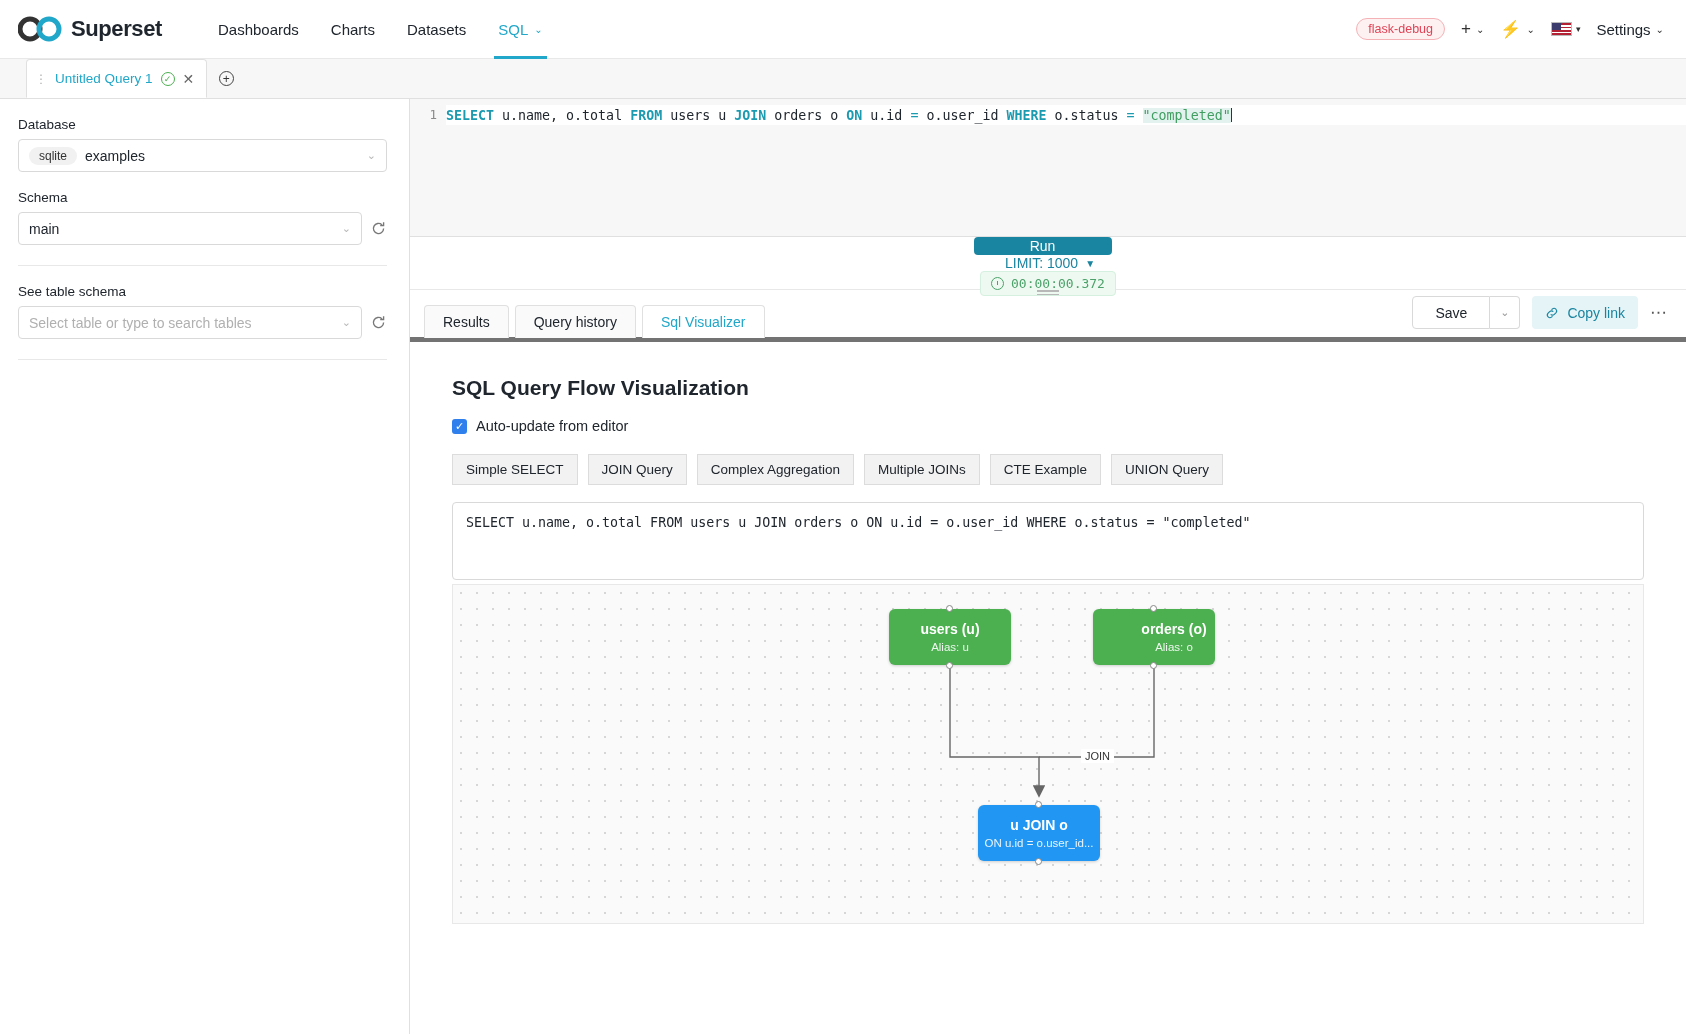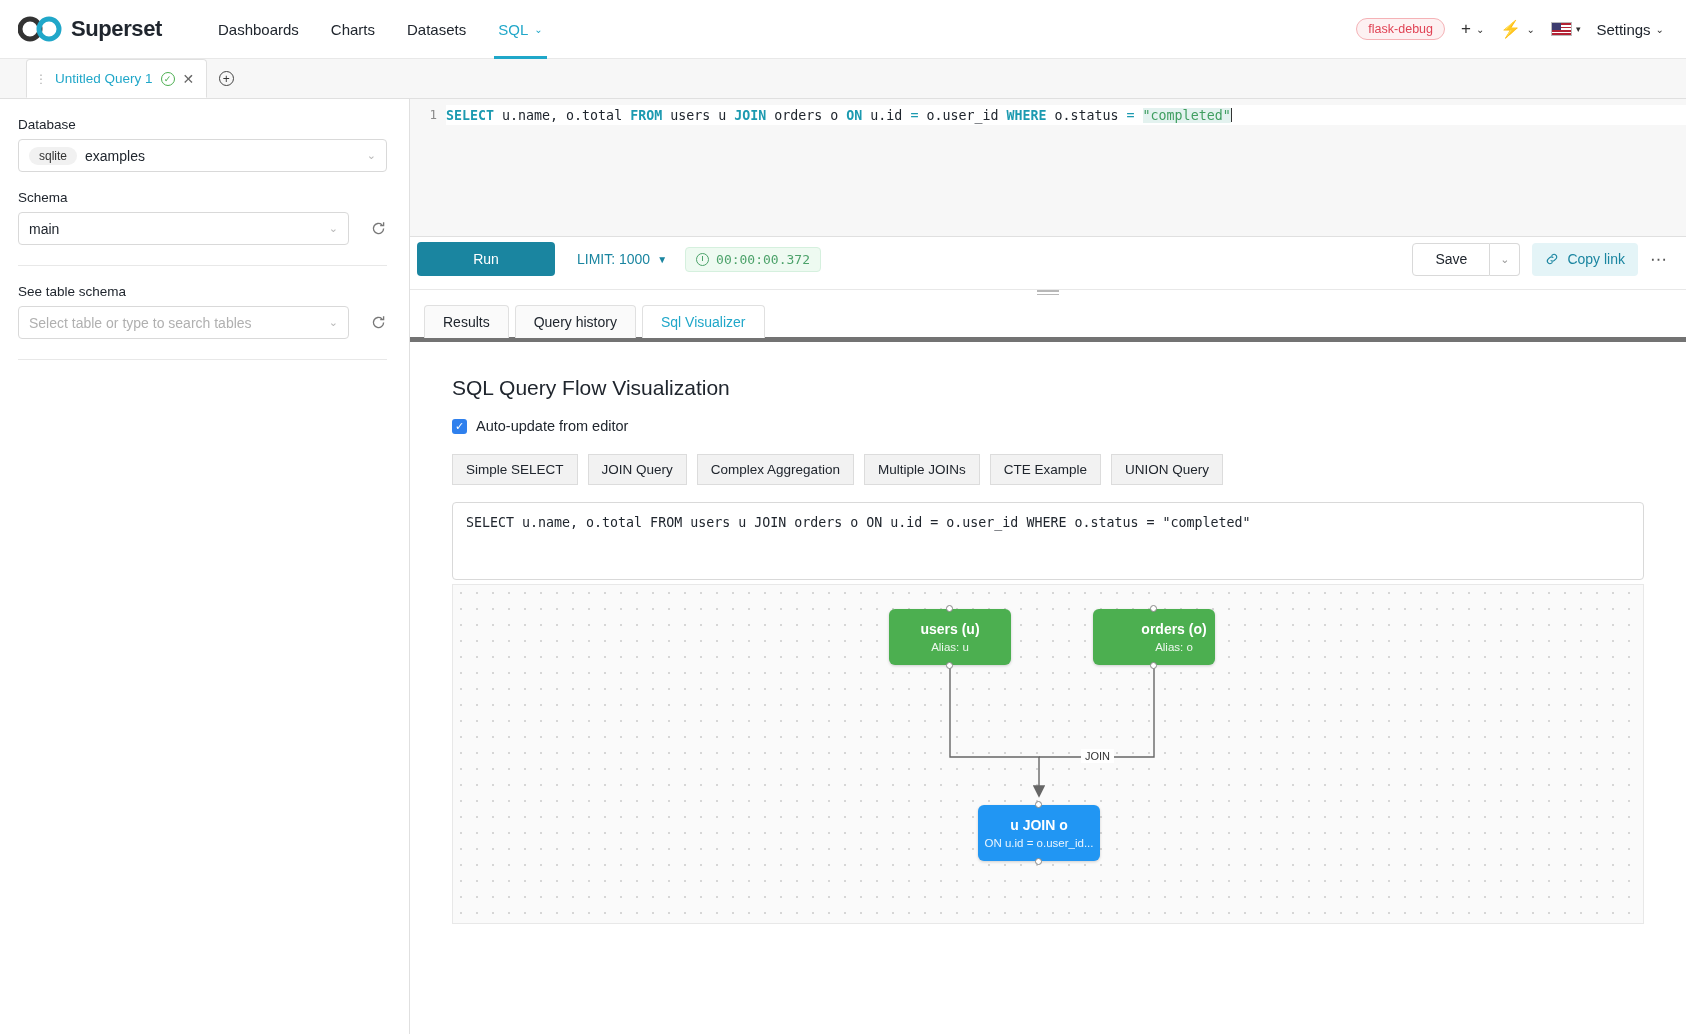--- a/index.html
+++ b/index.html
@@ -92,21 +92,21 @@
   .select-box {
     height: 33px; border: 1px solid #d9d9d9; border-radius: 4px;
     display:flex; align-items:center; padding: 0 10px; background:#fff;
     font-size: 14px; color:#20262e; cursor:pointer;
   }
   .select-box .sel-caret { margin-left:auto; color:#b7b7b7; font-size: 11px; }
   .db-pill {
     background:#f1f1f1; border-radius: 11px; font-size: 12px;
     padding: 2px 10px; color:#323232; margin-right: 8px;
   }
-  .row-with-refresh { display:flex; align-items:center; gap: 21px; }
+  .row-with-refresh { display:flex; align-items:center; gap: 8px; }
   .row-with-refresh .select-box { flex:1; }
   .refresh {
     width: 17px; height: 17px; color:#666; cursor:pointer; flex:0 0 17px;
   }
   .gap { height: 18px; }
   .divider { height:1px; background:#e8e8e8; margin: 20px 0 18px 0; }
   .placeholder-txt { color:#b0b0b0; }
 
   
   .right-panel { flex:1; display:flex; flex-direction:column; min-width:0; background:#fff;}
@@ -132,21 +132,21 @@
   .kw { color:#1c9ab0; font-weight:bold; }
   .str { color:#3f9e60; background:#e3f2ef; }
   .op { color:#1c9ab0; }
   .caretbar {
     display:inline-block; width:1px; height:14px; background:#333;
     vertical-align:-2px;
   }
 
   .toolbar {
     height: 53px; display:flex; align-items:center; padding: 0 18px 8px 0;
-    border-bottom: 1px solid #e8e8e8; background:#fff; position:relative;
+    border-bottom: 1px solid #e8e8e8; background:#fff; position:relative;flex-direction:column;
   }
   .run-btn {
     background:#1a85a0; color:#fff; border:none; border-radius:4px;
     width: 138px; height: 34px; font-size: 14px; cursor:pointer;
     margin-left: 7px;
   }
   .limit {
     color:#1a85a0; font-size: 14px; margin-left: 22px; cursor:pointer;
     display:flex; align-items:center; gap:7px;
   }
@@ -192,21 +192,21 @@
   }
   .rtab {
     border:1px solid #e0e0e0; border-bottom:none; background:#fafafa;
     border-radius: 4px 4px 0 0; padding: 8px 18px; font-size: 14px;
     color:#20262e; cursor:pointer; position:relative; top:1px;
   }
   .rtab.active { background:#fff; color:#20a7c9; }
 
   .viz-scroll { flex:1; overflow:hidden; padding: 0 0 0 0; background:#fff; }
   .viz-inner { padding: 24px 42px 0 42px; }
-  .viz-title { font-size: 21px; font-weight:normal; margin: 10px 0 18px 0; }
+  .viz-title { font-size: 21px; font-weight:bold; margin: 10px 0 18px 0; }
   .checkbox-row { display:flex; align-items:center; gap:9px; margin-bottom: 20px; }
   .cbx {
     width: 15px; height:15px; border-radius:3px; background:#2f80ed;
     display:flex; align-items:center; justify-content:center;
     color:#fff; font-size: 11px; cursor:pointer;
   }
   .cbx-label { font-size: 14.5px; }
   .samples-label { font-size: 14.5px; margin-bottom: 10px; }
   .sample-btns { display:flex; gap: 10px; flex-wrap:wrap; margin-bottom: 17px; }
   .sbtn {

